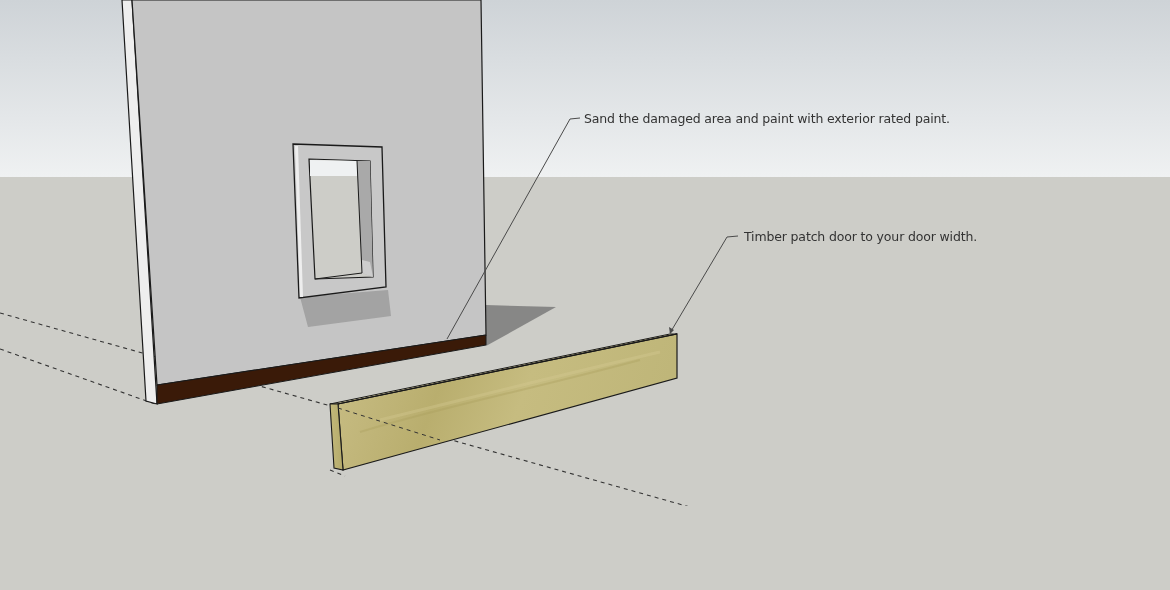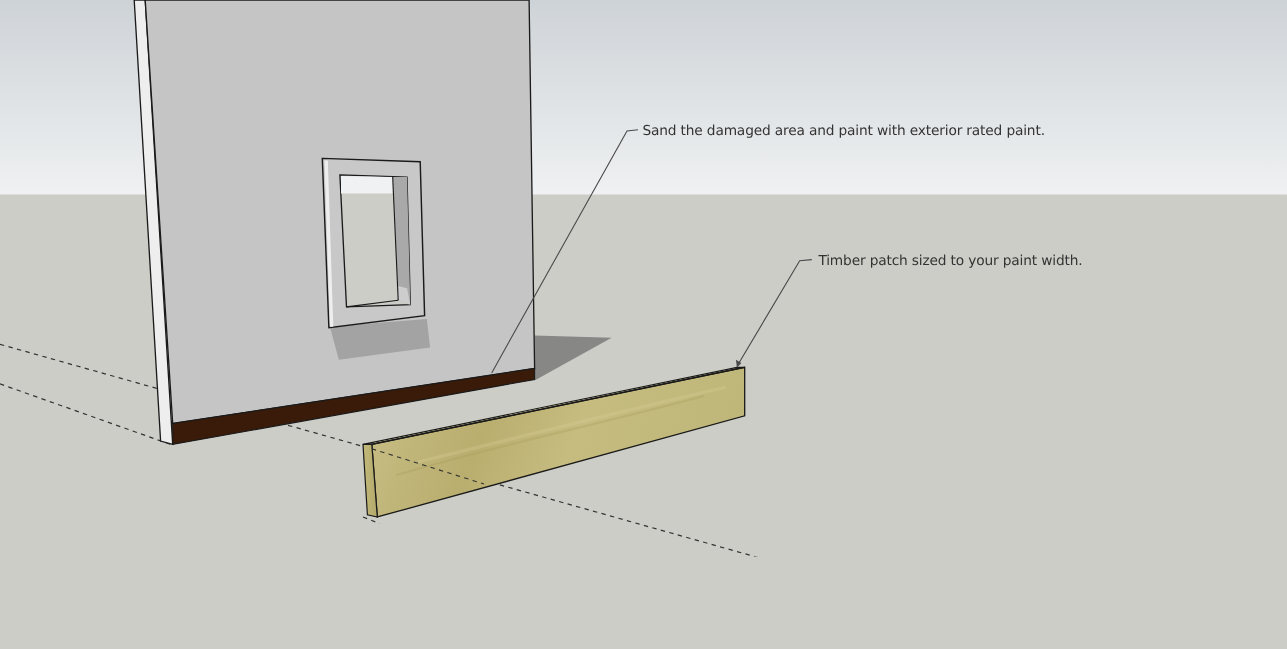--- a/index.html
+++ b/index.html
@@ -99,14 +99,14 @@
     </g>
 
     <g stroke="#4a4a4a" stroke-width="1" fill="none">
       <polyline points="580,118 570,119 447,339"></polyline>
       <polyline points="738,236 727,237 670,333"></polyline>
     </g>
     <polygon points="670,334 669,327 674,330" fill="#4a4a4a"></polygon>
   </svg>
 
   <div id="label-sand" class="label">Sand the damaged area and paint with exterior rated paint.</div>
-  <div id="label-timber" class="label">Timber patch sized to your paint width.</div>
+  <div id="label-timber" class="label">Timber patch door to your door width.</div>
 </div>
 
 </body></html>

